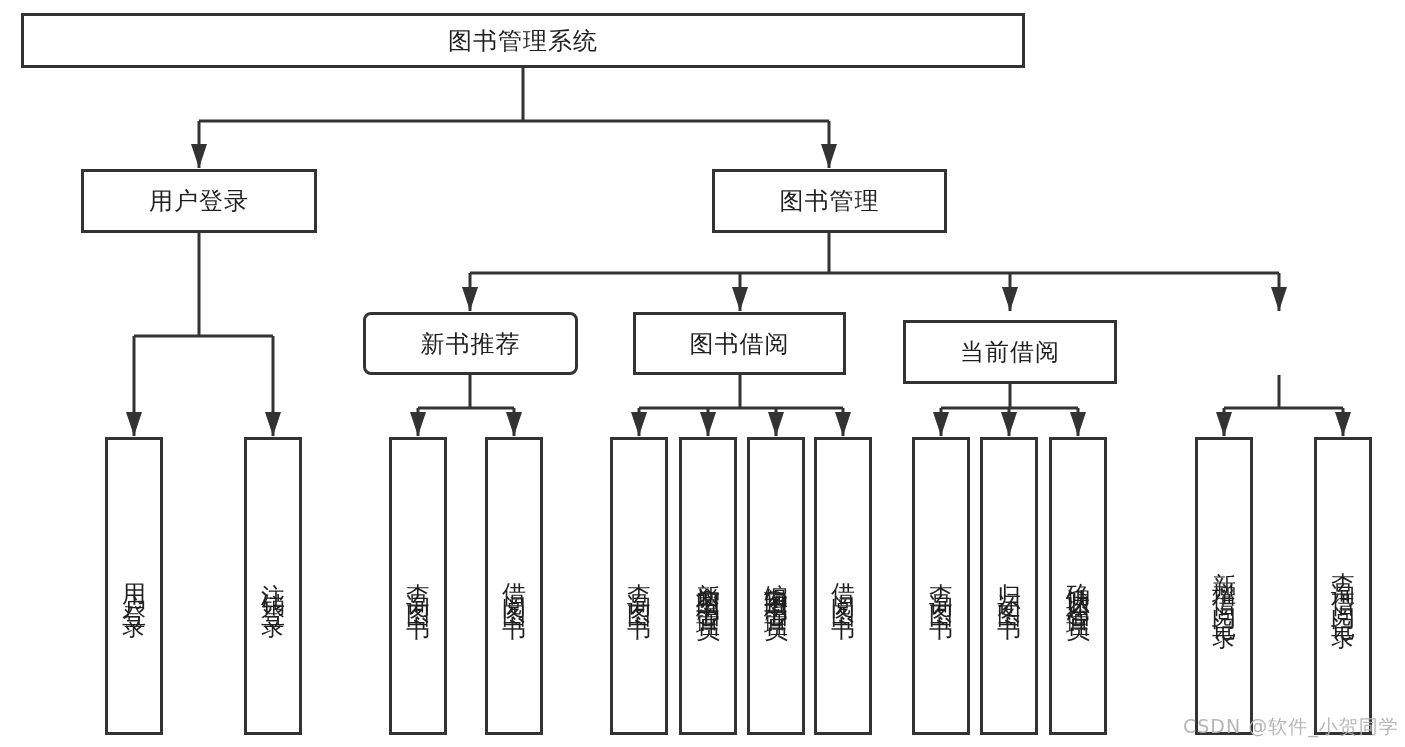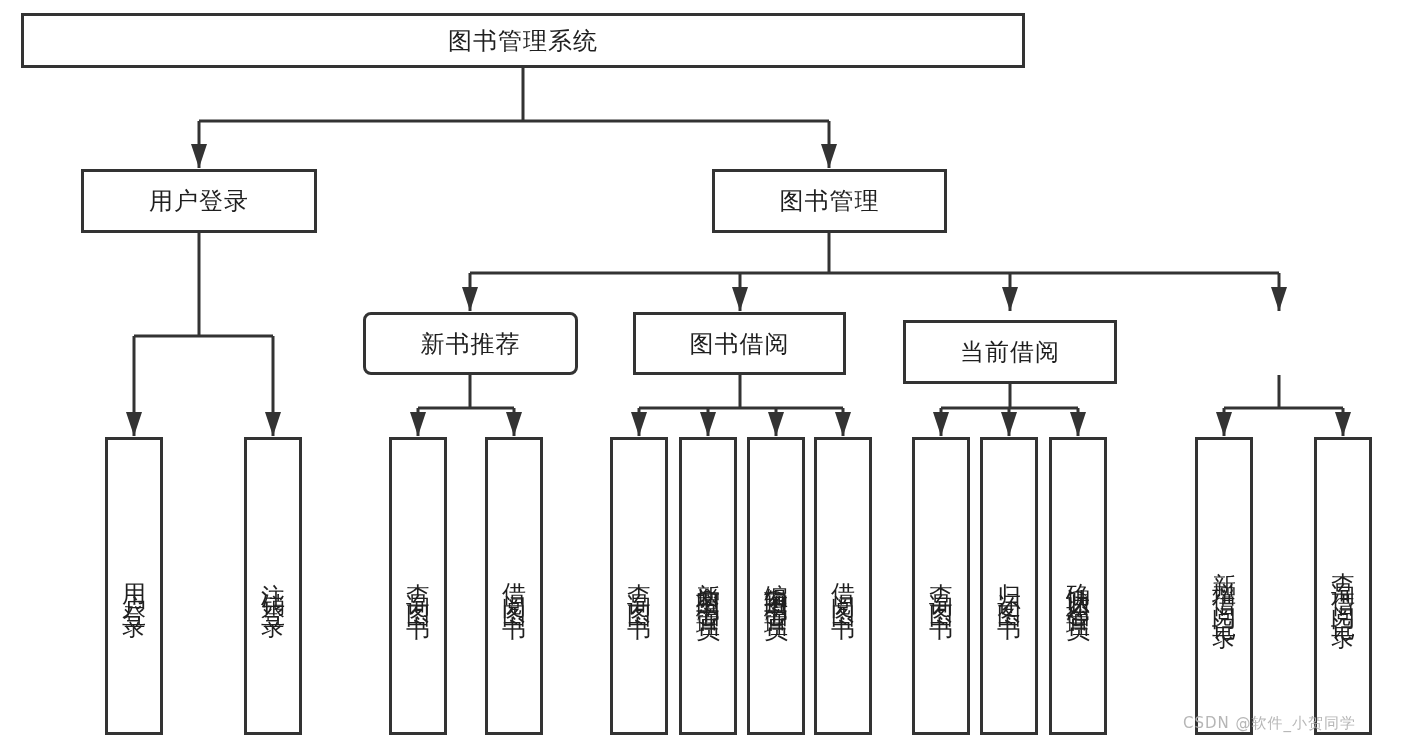--- a/index.html
+++ b/index.html
@@ -30,21 +30,21 @@
     writing-mode: vertical-rl;
     text-orientation: mixed;
     letter-spacing: 11px;
     white-space: nowrap;
   }
   .vnode.long span { letter-spacing: 5px; }
   .watermark {
     position: absolute;
     left: 1183px;
     top: 714px;
-    font-size: 15px;
+    font-size: 19px;
     color: rgba(178, 178, 178, 0.95);
     letter-spacing: 1px;
     white-space: nowrap;
     z-index: 5;
   }
 </style>
 </head>
 <body>
 
 <div class="canvas">

